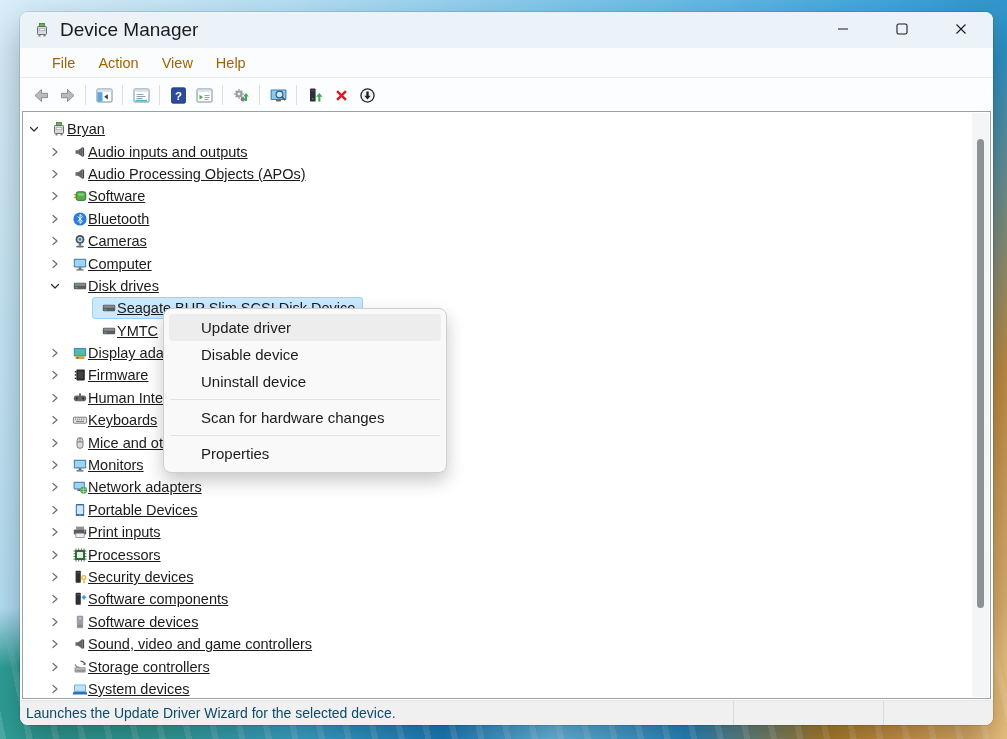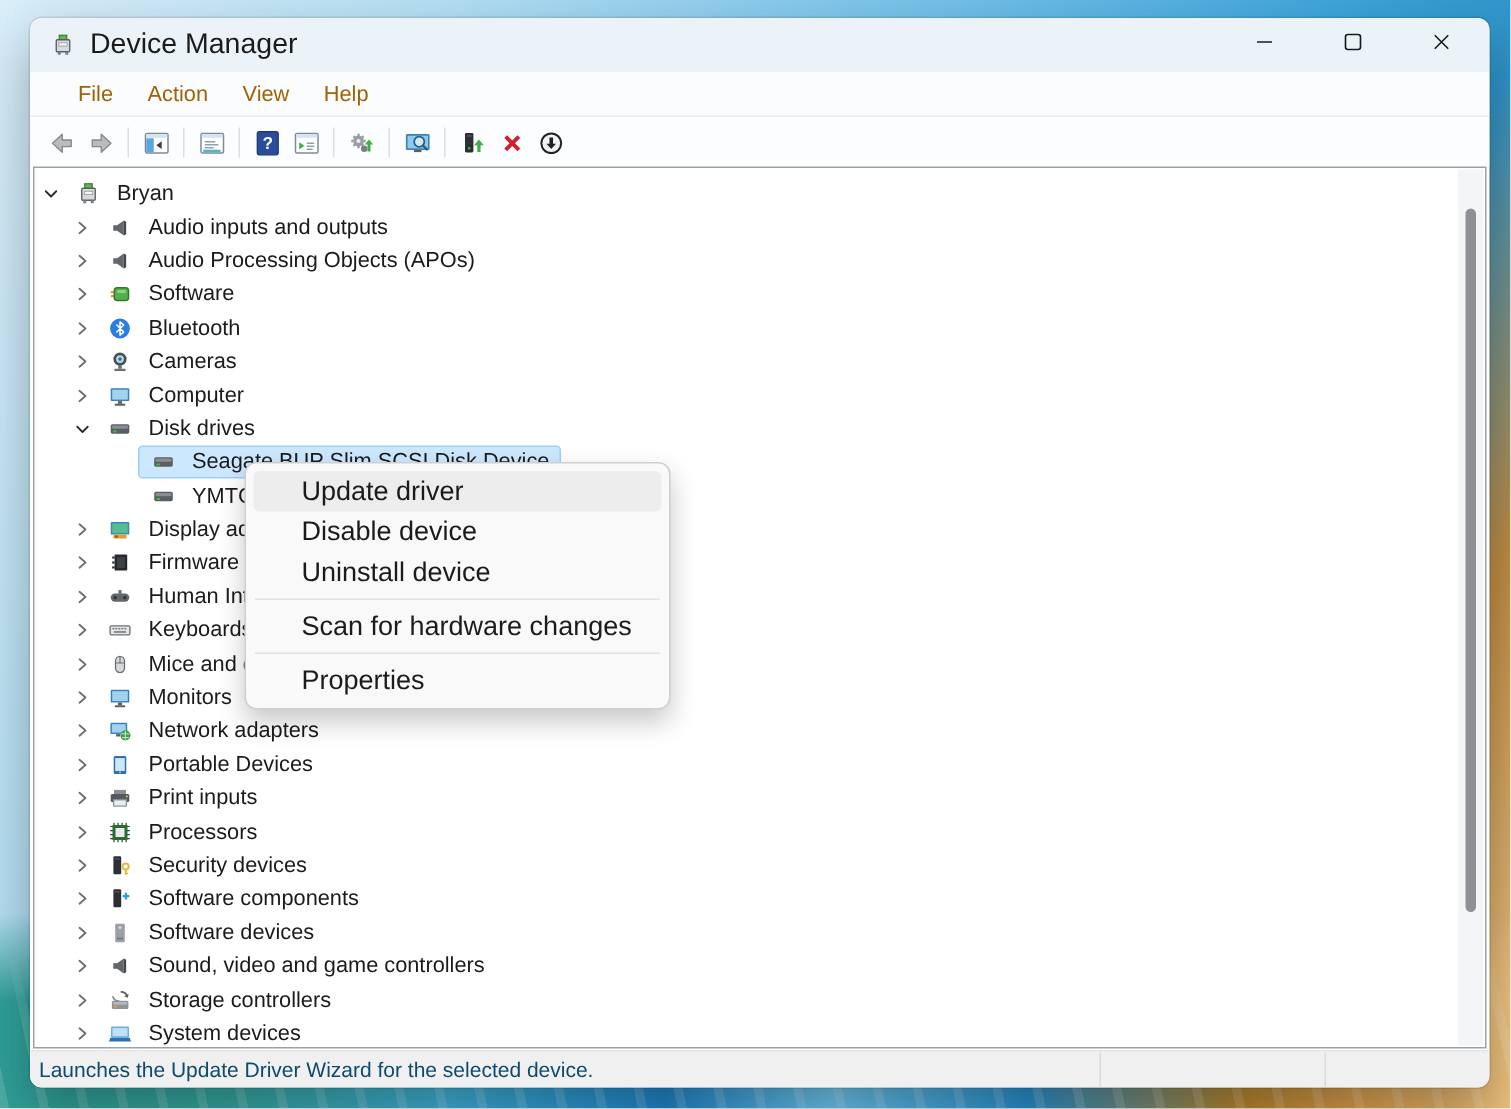--- a/index.html
+++ b/index.html
@@ -44,29 +44,29 @@
   
   .tree-panel{position:absolute;left:2px;top:99px;width:969px;height:588px;background:#fff;
     border:1px solid #9aa1a8;box-sizing:border-box;}
   .tree{position:absolute;left:0;top:0;right:18px;bottom:0;overflow:hidden;padding-top:6px;}
   .tree-row{display:flex;align-items:center;height:22.4px;font-size:14.5px;color:#1b1b1b;}
   .lvl0{padding-left:3px;} .lvl1{padding-left:24px;} .lvl2{padding-left:53px;}
   .chev{width:16px;height:16px;flex:none;display:flex;align-items:center;justify-content:center;}
   .row-content{display:flex;align-items:center;padding:2px 7px 2px 8px;border:1px solid transparent;border-radius:3px;}
   .row-content.selected{background:var(--sel-bg,#cce8ff);border-color:var(--sel-border,#99d1ff);}
   .node-ico{width:16px;height:16px;flex:none;}
-  .node-label{margin-left:11px;white-space:nowrap;}
+  .node-label{white-space:nowrap;text-decoration:underline;}
 
   .vscroll{position:absolute;top:1px;right:1px;bottom:1px;width:17px;background:#f4f5f6;}
   .vthumb{position:absolute;left:5px;width:7px;top:26px;height:469px;background:#8d9095;border-radius:3.5px;}
 
   
   .context-menu{position:absolute;left:143px;top:296px;width:284px;box-sizing:border-box;
     background:#f9f9f9;border:1px solid #cfcfcf;border-radius:8px;padding:5px;z-index:20;
-    box-shadow:0 8px 18px rgba(0,0,0,.22);font-size:18px;color:#1b1b1b;}
+    box-shadow:0 8px 18px rgba(0,0,0,.22);font-size:15px;color:#1b1b1b;}
   .cm-item{height:27px;line-height:27px;padding-left:32px;border-radius:4px;white-space:nowrap;}
   .cm-item.hl{background:var(--menu-hl,#ededed);}
   .cm-sep{height:1px;background:#e2e2e2;margin:4px 1px;}
 
   
   .statusbar{position:absolute;left:0;right:0;bottom:0;height:25px;background:#f0f0f0;
     border-top:1px solid #e5e5e5;font-size:14px;color:#0c4a6e;display:flex;align-items:center;box-sizing:border-box;}
   .sb-msg{padding-left:6px;white-space:nowrap;}
   .sb-sep{position:absolute;top:0;bottom:0;width:1px;background:#dadada;}
   .sb-sep1{left:713px;} .sb-sep2{left:863px;}

